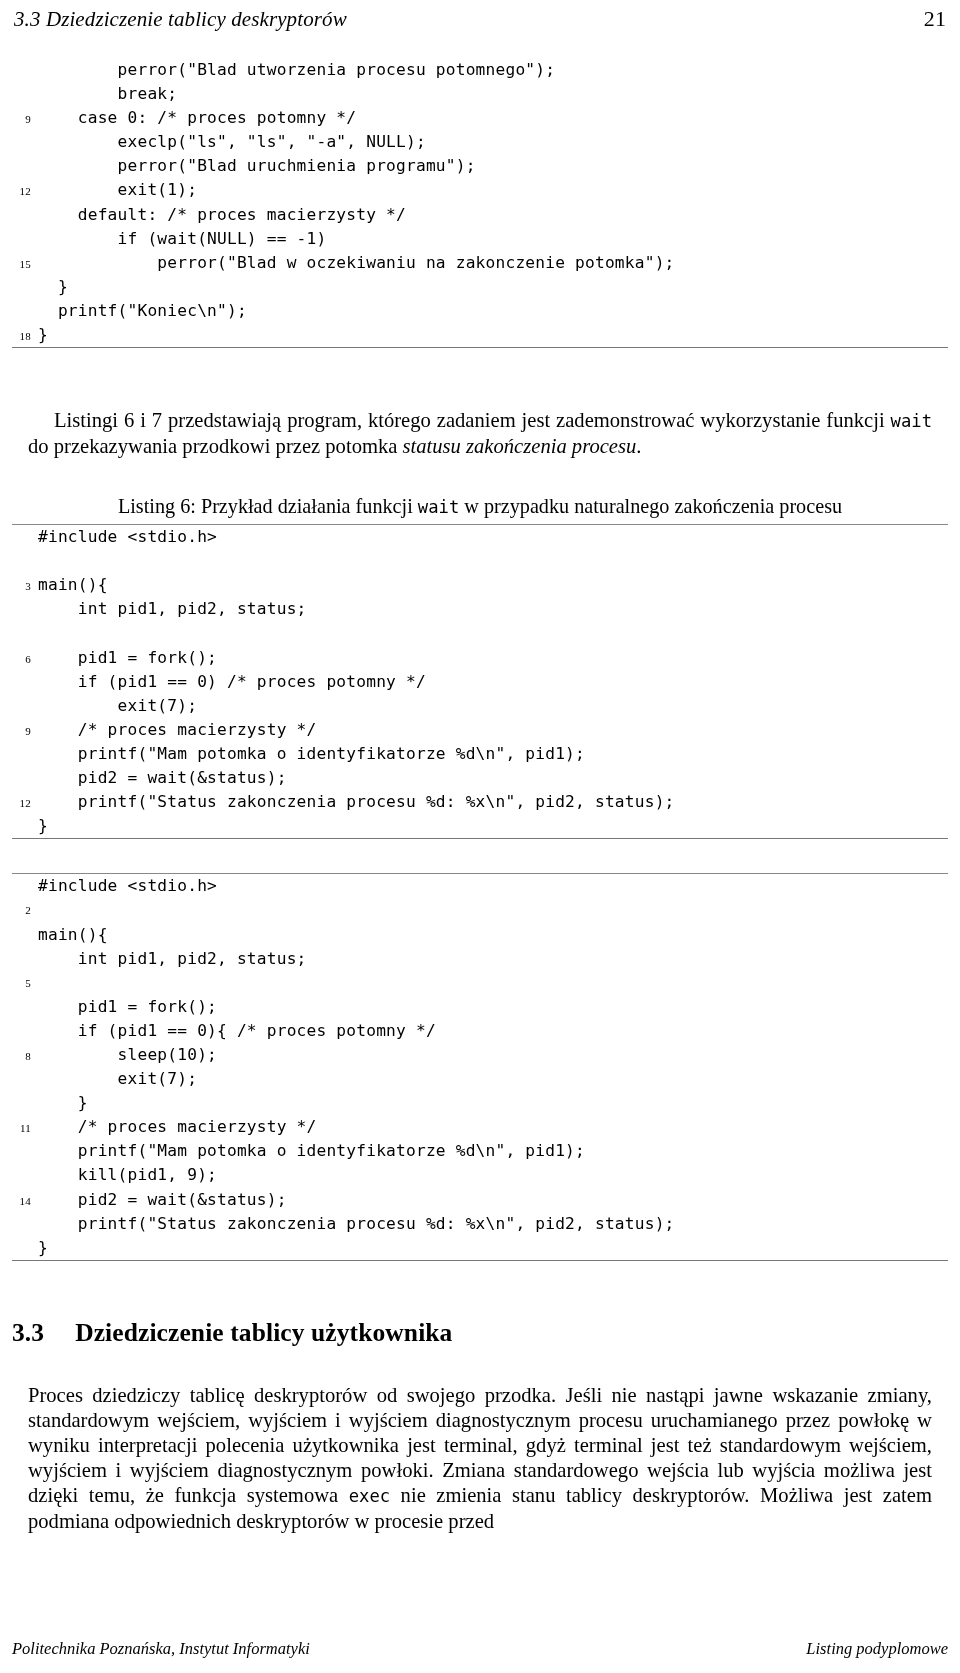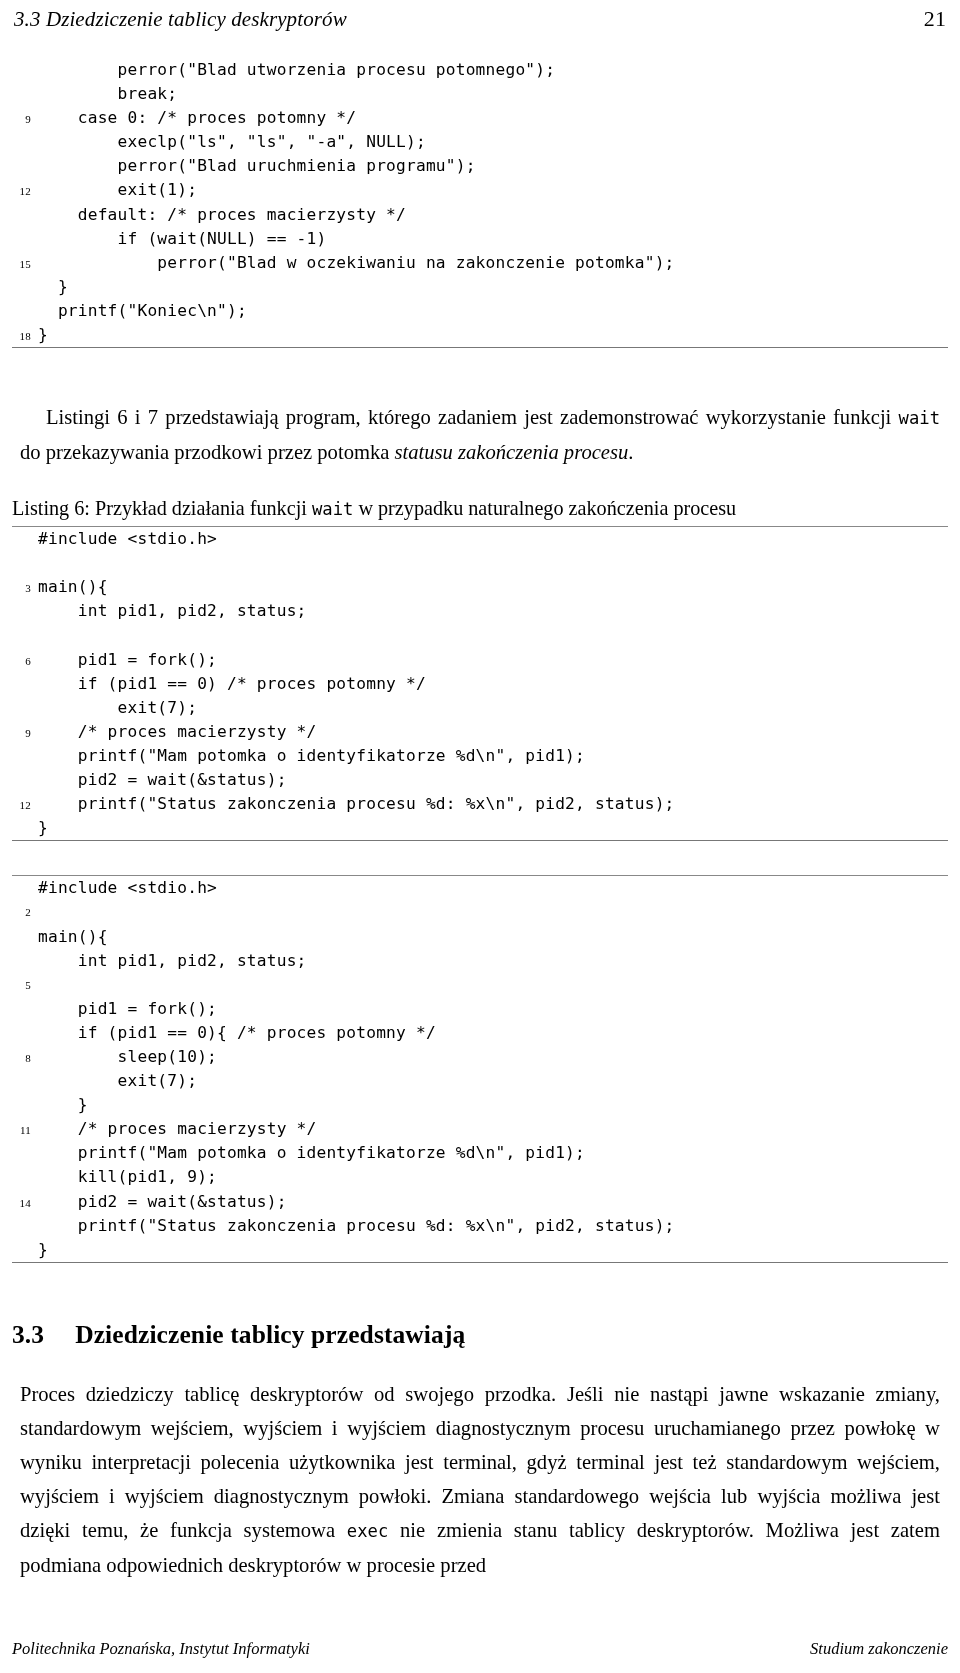--- a/index.html
+++ b/index.html
@@ -79,35 +79,36 @@
   .rule-thin {
     border: 0;
     border-top: 1.1px solid #888888;
     margin: 0;
     width: 100%;
   }
 
   
   p.body {
     font-size: 20.6px;
-    line-height: 34px;
+    line-height: 25px;
     text-align: justify;
-    margin: 8px;
+    margin: 16px;
     text-indent: 0;
   }
   p.body.indent { text-indent: 26px; }
   .tt {
     font-family: "DejaVu Sans Mono", "Liberation Mono", monospace;
     font-size: 17.2px;
   }
   .it { font-style: italic; }
 
   
   .caption {
     font-size: 20.2px;
+    text-align: center;
     margin: 0;
     padding: 0 0 3px 0;
     line-height: 27px;
   }
 
   
   h2.section {
     font-size: 25.5px;
     font-weight: bold;
     margin: 0;
@@ -170,24 +171,24 @@
   <div class="spacer-34"></div>
 
   <div class="listing">
     <hr class="rule-thin">
     <div class="codeblock"><div class="codeline"><span class="lineno"></span><span class="codetext">#include &lt;stdio.h&gt;</span></div><div class="codeline"><span class="lineno">2</span><span class="codetext"></span></div><div class="codeline"><span class="lineno"></span><span class="codetext">main(){</span></div><div class="codeline"><span class="lineno"></span><span class="codetext">    int pid1, pid2, status;</span></div><div class="codeline"><span class="lineno">5</span><span class="codetext"></span></div><div class="codeline"><span class="lineno"></span><span class="codetext">    pid1 = fork();</span></div><div class="codeline"><span class="lineno"></span><span class="codetext">    if (pid1 == 0){ /* proces potomny */</span></div><div class="codeline"><span class="lineno">8</span><span class="codetext">        sleep(10);</span></div><div class="codeline"><span class="lineno"></span><span class="codetext">        exit(7);</span></div><div class="codeline"><span class="lineno"></span><span class="codetext">    }</span></div><div class="codeline"><span class="lineno">11</span><span class="codetext">    /* proces macierzysty */</span></div><div class="codeline"><span class="lineno"></span><span class="codetext">    printf("Mam potomka o identyfikatorze %d\n", pid1);</span></div><div class="codeline"><span class="lineno"></span><span class="codetext">    kill(pid1, 9);</span></div><div class="codeline"><span class="lineno">14</span><span class="codetext">    pid2 = wait(&amp;status);</span></div><div class="codeline"><span class="lineno"></span><span class="codetext">    printf("Status zakonczenia procesu %d: %x\n", pid2, status);</span></div><div class="codeline"><span class="lineno"></span><span class="codetext">}</span></div></div>
     <hr class="rule">
   </div>
 
   <div class="spacer-56"></div>
 
-  <h2 class="section"><span class="num">3.3</span><span>Dziedziczenie tablicy przedstawiają</span></h2>
+  <h2 class="section"><span class="num">3.3</span><span>Dziedziczenie tablicy użytkownika</span></h2>
 
   <div class="spacer-18"></div>
 
   <p class="body"><span>Proces dziedziczy tablicę deskryptorów od swojego przodka. Jeśli nie nastąpi jawne wskazanie zmiany, standardowym wejściem, wyjściem i wyjściem diagnostycznym procesu uruchamianego przez powłokę w wyniku interpretacji polecenia użytkownika jest terminal, gdyż terminal jest też standardowym wejściem, wyjściem i wyjściem diagnostycznym powłoki. Zmiana standardowego wejścia lub wyjścia możliwa jest dzięki temu, że funkcja systemowa </span><span class="tt">exec</span><span> nie zmienia stanu tablicy deskryptorów. Możliwa jest zatem podmiana odpowiednich deskryptorów w procesie przed</span></p>
 
   <div class="runfoot">
     <span>Politechnika Poznańska, Instytut Informatyki</span>
-    <span>Studium zakonczenie</span>
+    <span>Listing podyplomowe</span>
   </div>
 
 </div>
 
 </body></html>

